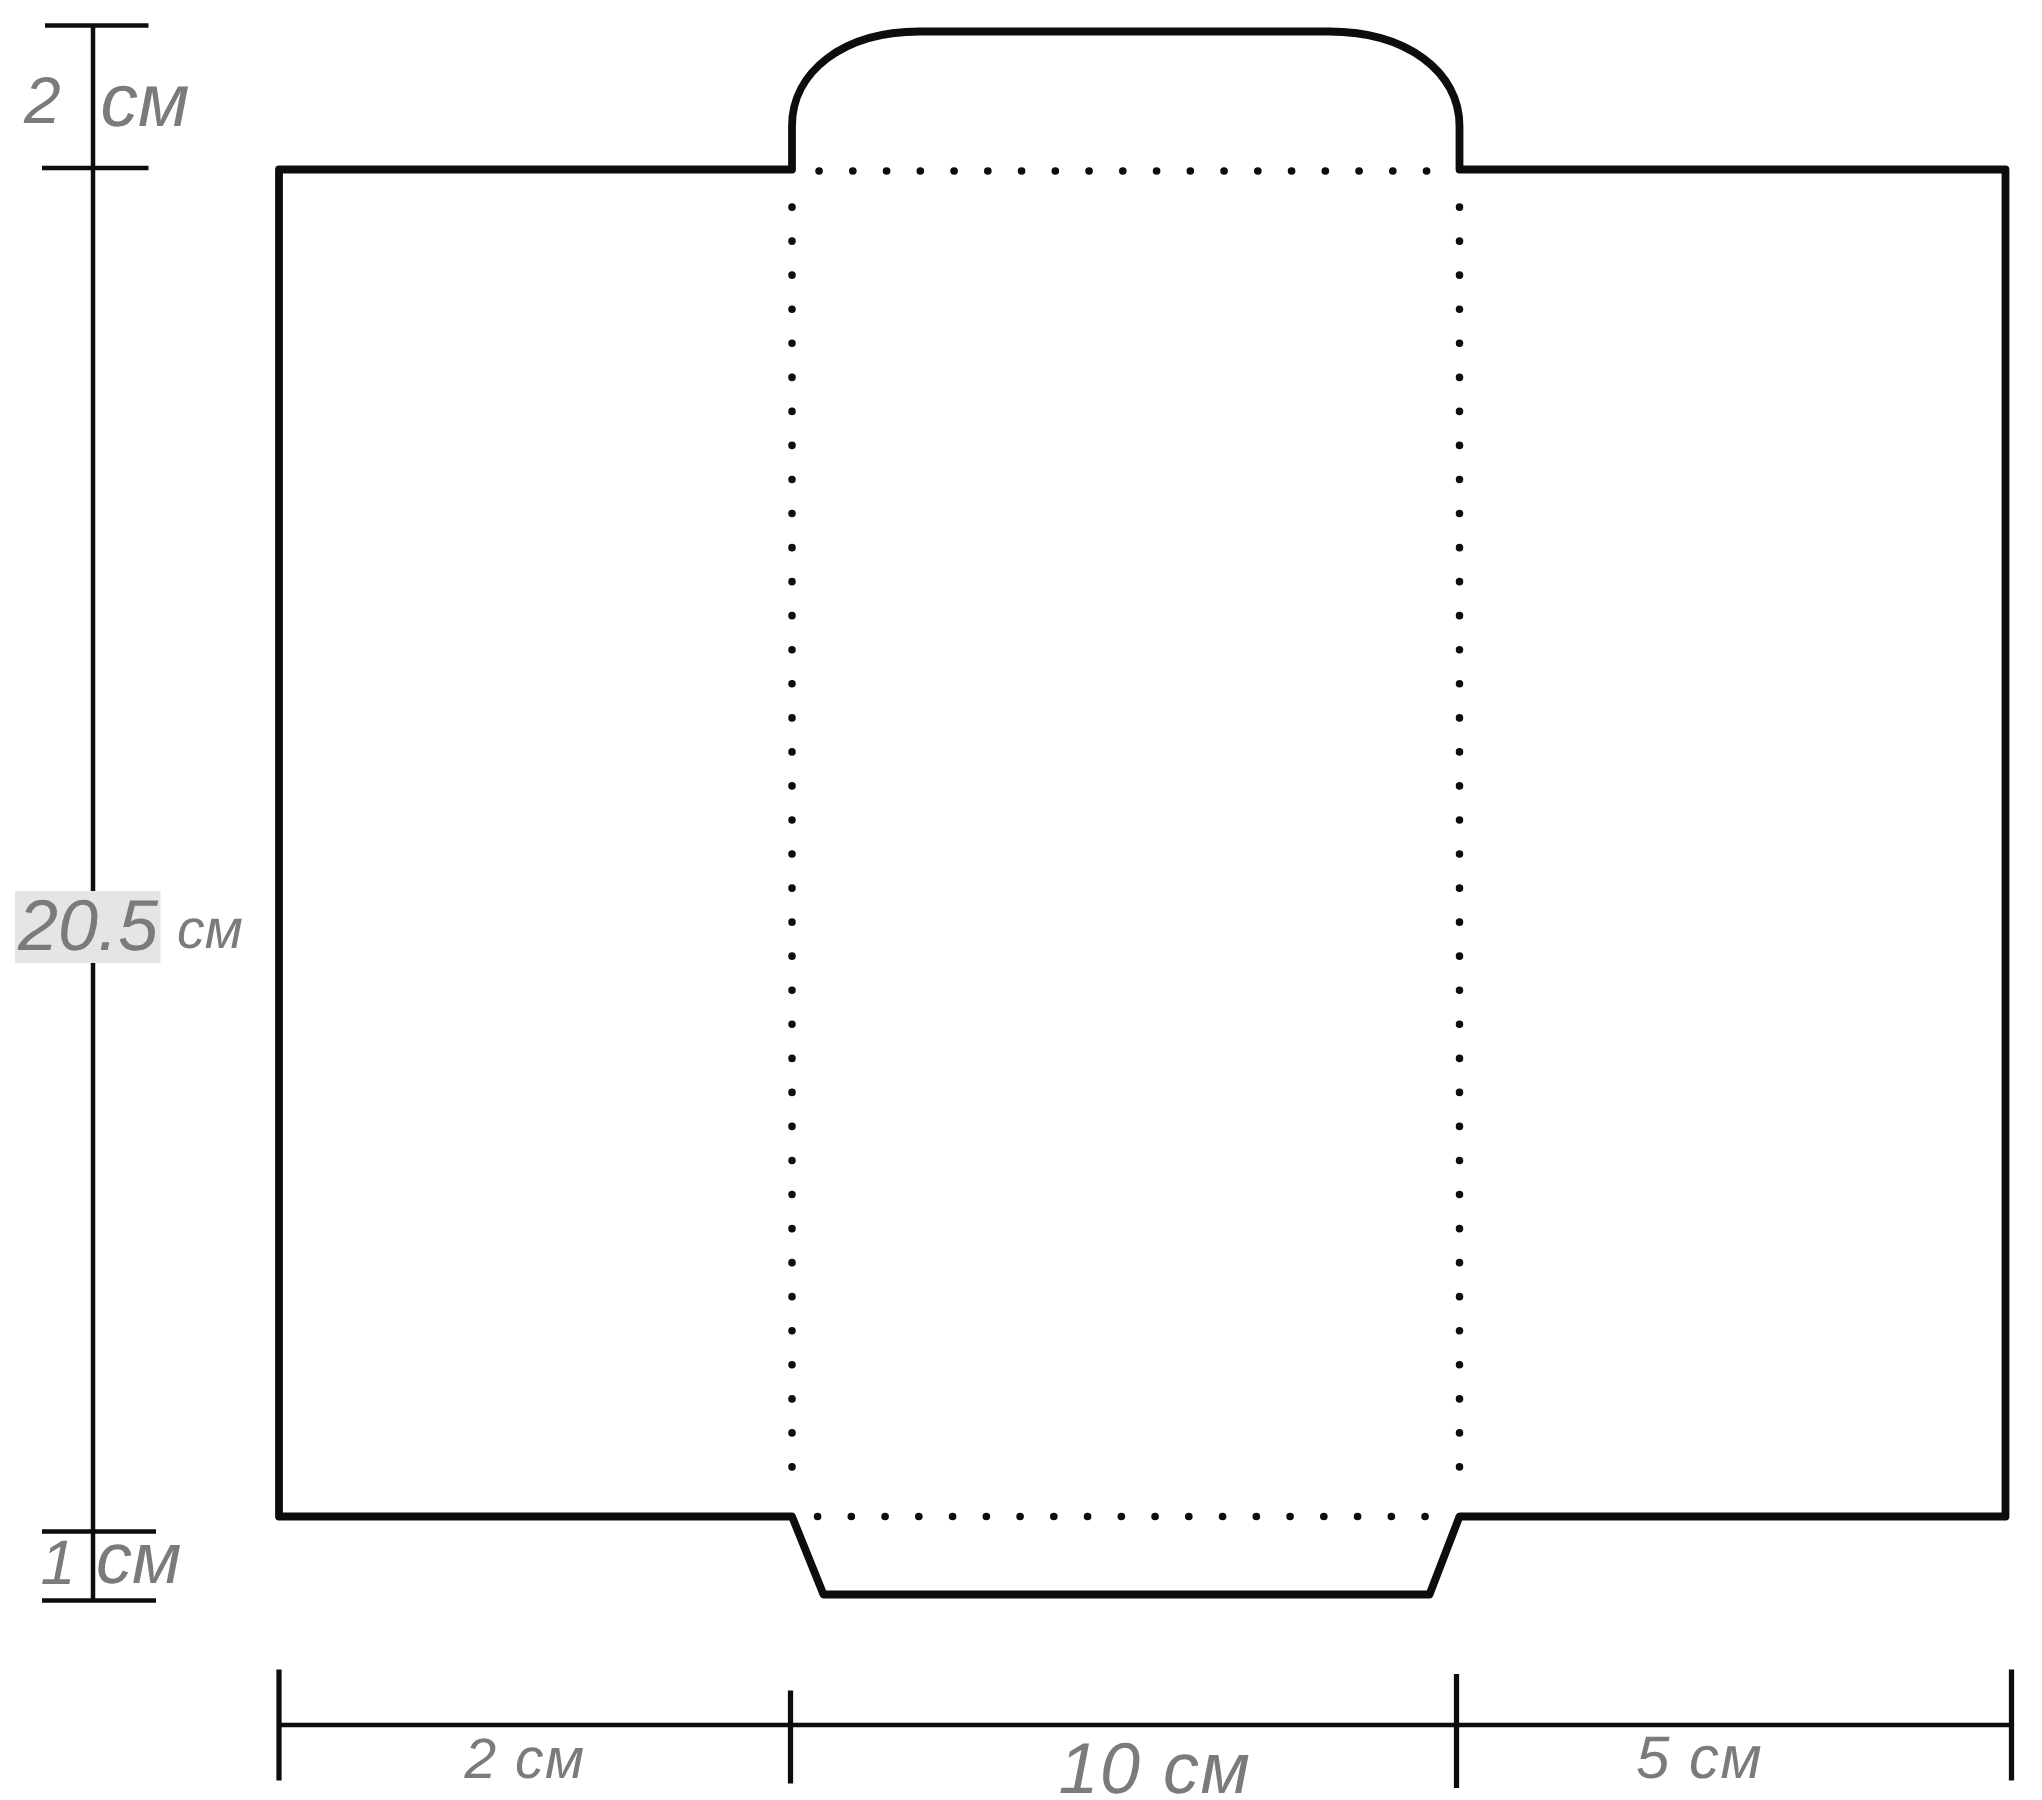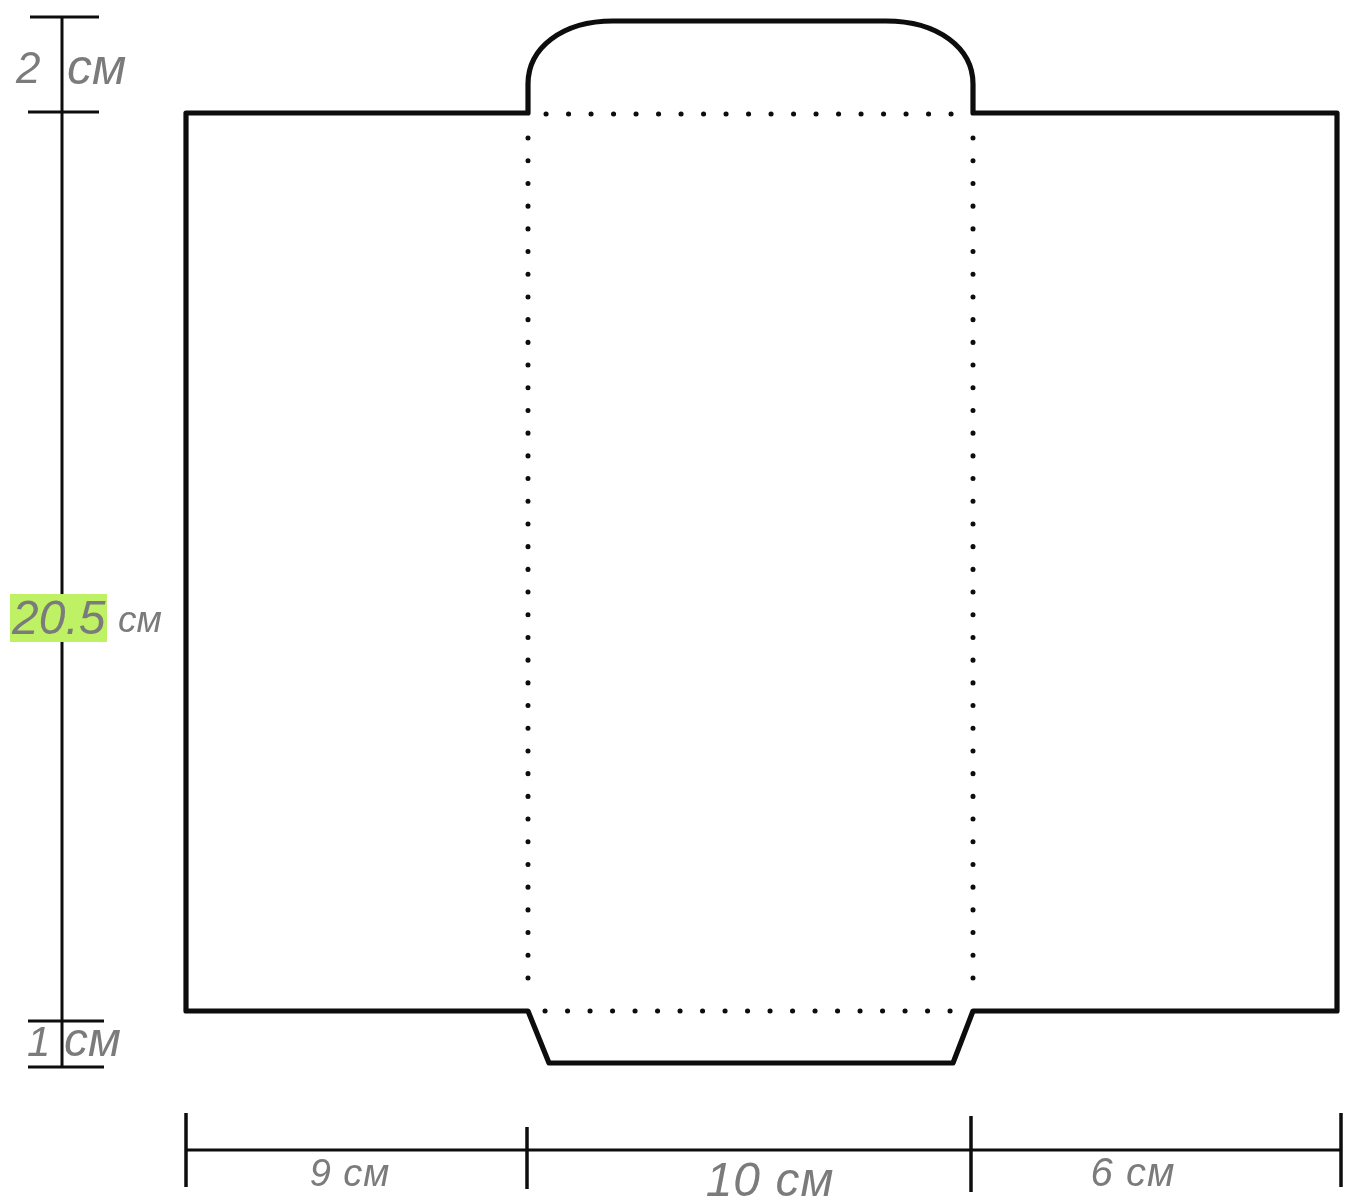--- a/index.html
+++ b/index.html
@@ -23,21 +23,21 @@
   .lbl {
     position: absolute;
     color: #7b7b7b;
     font-style: italic;
     line-height: 1;
     white-space: nowrap;
     user-select: none;
   }
   .num-2      { left: 16px;  top: 46px;   font-size: 44px; }
   .unit-2     { left: 67px;  top: 42px;   font-size: 50px; }
-  .num-205    { left: 10px;  top: 594px;  font-size: 48px; background: #bef264; padding: 0 2px; }
+  .num-205    { left: 10px;  top: 594px;  font-size: 48px; background: #e5e5e5; padding: 0 2px; }
   .unit-205   { left: 118px; top: 601px;  font-size: 37px; }
   .num-1      { left: 27px;  top: 1021px; font-size: 42px; }
   .unit-1     { left: 64px;  top: 1016px; font-size: 48px; }
   .seg {
     text-align: center;
     font-size: 38px;
     letter-spacing: 1px;
   }
   .seg-5  { left: 270px;  top: 1154px; width: 160px; }
   .seg-10 { left: 690px;  top: 1156px; width: 160px; font-size: 48px; }
@@ -86,17 +86,17 @@
 
   <div class="lbl num-2">2</div>
   <div class="lbl unit-2">см</div>
 
   <div class="lbl num-205">20.5</div>
   <div class="lbl unit-205">см</div>
 
   <div class="lbl num-1">1</div>
   <div class="lbl unit-1">см</div>
 
-  <div class="lbl seg seg-5">9 см</div>
+  <div class="lbl seg seg-5">2 см</div>
   <div class="lbl seg seg-10">10 см</div>
-  <div class="lbl seg seg-6">6 см</div>
+  <div class="lbl seg seg-6">5 см</div>
 
 </div>
 
 </body></html>

